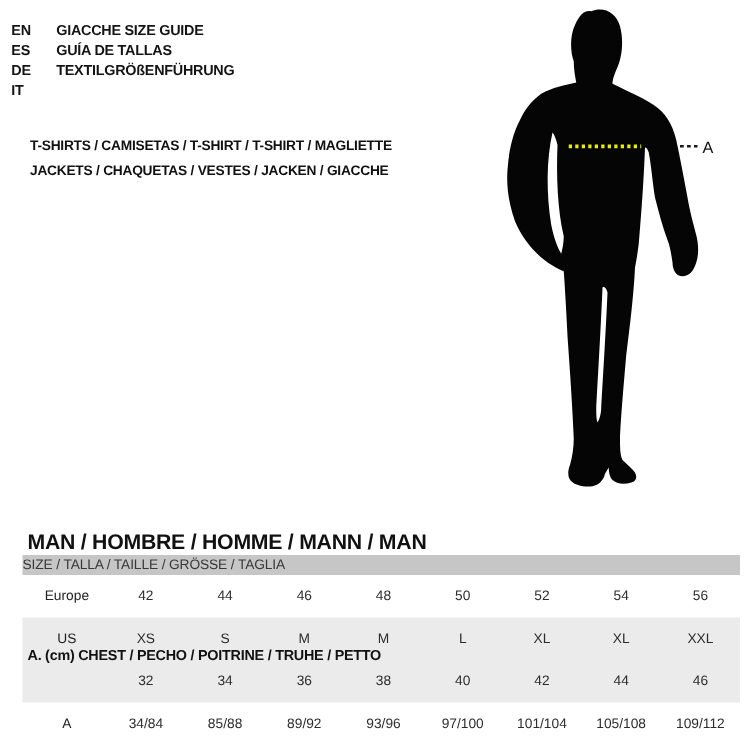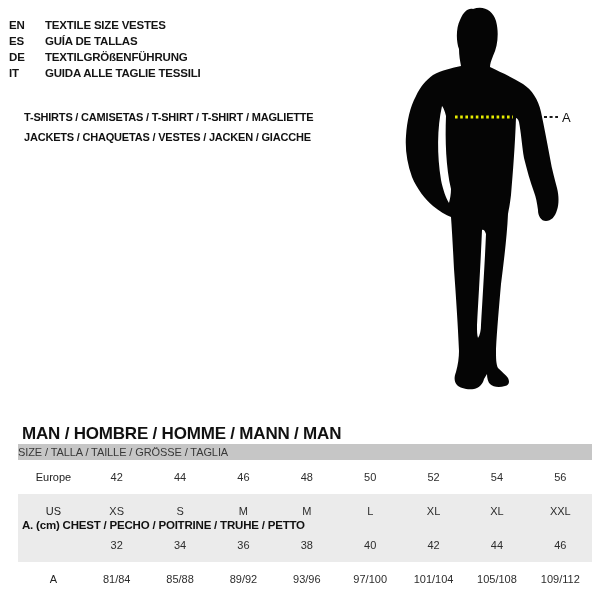--- a/index.html
+++ b/index.html
@@ -41,33 +41,32 @@
               letter-spacing:-0.2px; color:#111; white-space:nowrap; }
 </style>
 </head>
 <body>
 
 <div class="page">
 
   <div class="langs">
     <div class="lang-row">
       <span class="lang-code">EN</span>
-      <span class="lang-label">TEXTILE SIZE VESTES</span>
+      <span class="lang-label">GIACCHE SIZE GUIDE</span>
     </div>
     <div class="lang-row">
       <span class="lang-code">ES</span>
       <span class="lang-label">GUÍA DE TALLAS</span>
     </div>
     <div class="lang-row">
       <span class="lang-code">DE</span>
       <span class="lang-label">TEXTILGRÖßENFÜHRUNG</span>
     </div>
     <div class="lang-row">
       <span class="lang-code">IT</span>
-      <span class="lang-label">GUIDA ALLE TAGLIE TESSILI</span>
     </div>
   </div>
 
   <div class="cats">
     <div>T-SHIRTS / CAMISETAS / T-SHIRT / T-SHIRT / MAGLIETTE</div>
     <div>JACKETS / CHAQUETAS / VESTES / JACKEN / GIACCHE</div>
   </div>
 
   <div class="figure">
     <svg width="165" height="392" viewBox="0 0 165 392" xmlns="http://www.w3.org/2000/svg">
@@ -167,21 +166,21 @@
       <div class="cell">36</div>
       <div class="cell">38</div>
       <div class="cell">40</div>
       <div class="cell">42</div>
       <div class="cell">44</div>
       <div class="cell">46</div>
     </div>
 
     <div class="trow">
       <div class="cell tlabel">A</div>
-      <div class="cell">81/84</div>
+      <div class="cell">34/84</div>
       <div class="cell">85/88</div>
       <div class="cell">89/92</div>
       <div class="cell">93/96</div>
       <div class="cell">97/100</div>
       <div class="cell">101/104</div>
       <div class="cell">105/108</div>
       <div class="cell">109/112</div>
     </div>
   </div>
 

